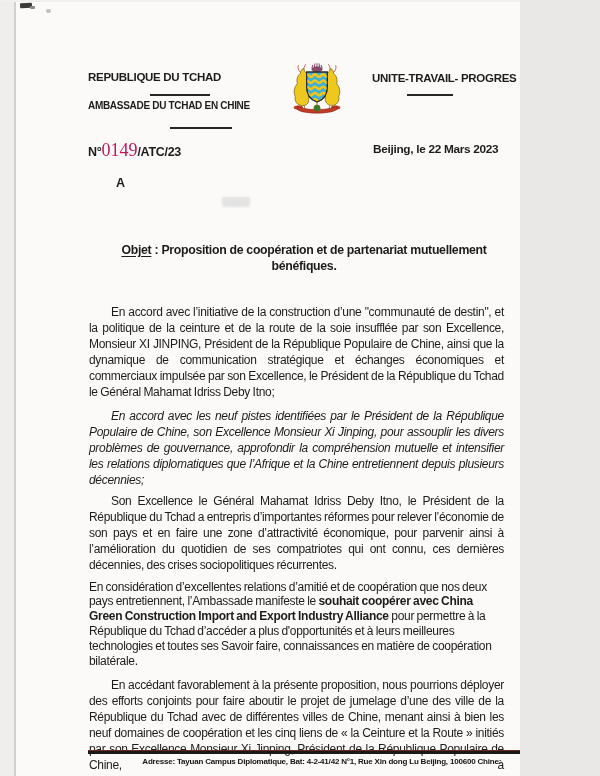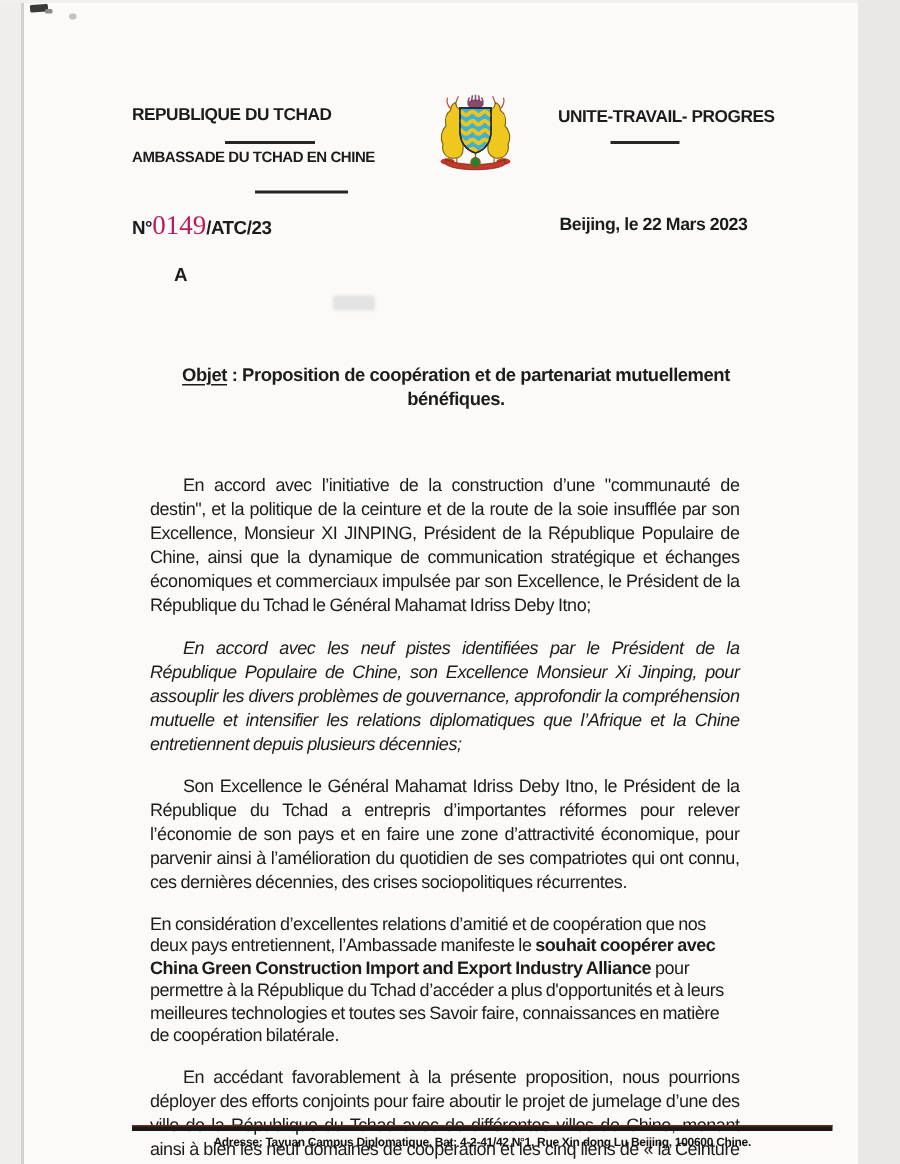--- a/index.html
+++ b/index.html
@@ -1,18 +1,18 @@
 <!DOCTYPE html>
 <html><head>
 <meta charset="utf-8">
 <title>Scanned Letter</title>
 <style>
   html,body{margin:0;padding:0;background:#e9e8e6;}
   .scan{
-    position:relative; width:572px; height:776px; overflow:hidden;
+    position:relative; width:520px; height:776px; overflow:hidden;
     background:#fbfaf8; color:#1c1c1c;
     font-family:"Liberation Sans", sans-serif;
     letter-spacing:-0.3px;
   }
   
   .scan-edge{position:absolute;left:0;top:0;width:14px;height:776px;
     background:#efeeec;border-right:2px solid #d2d1cf;}
   .scan-top{position:absolute;left:0;top:0;width:600px;height:2px;background:#f1f0ee;}
   .mark1{position:absolute;left:20px;top:3px;width:12px;height:5px;background:#3a3a38;border-radius:1px;transform:rotate(-4deg);}
   .mark1b{position:absolute;left:30px;top:6px;width:5px;height:3px;background:#8a8a88;border-radius:1px;}
@@ -42,21 +42,21 @@
   .recipient{left:88px;top:201px;font-size:11.6px;font-weight:bold;line-height:14.6px;white-space:nowrap;}
   .smudge{left:222px;top:197px;width:28px;height:10px;background:rgba(120,122,135,.18);
     border-radius:2px;filter:blur(1px);}
 
   
   .subject{left:88px;top:243px;width:432px;font-size:12.3px;font-weight:bold;line-height:15.5px;text-align:center;}
   .subject-label{text-decoration:underline;text-underline-offset:2px;}
 
   
   .letter-body{left:88px;top:303px;width:417px;font-size:12px;line-height:16.1px;word-spacing:-0.5px;}
-  .letter-body p{margin:12px;}
+  .letter-body p{margin:1px;}
   .jp{text-align:justify;text-indent:22px;}
   .p1{margin-bottom:7px !important;}
   .p2{margin-bottom:5px !important;font-style:italic;}
   .p3{margin-bottom:6px !important;}
   .p4{text-align:left;text-indent:0;line-height:14.9px;margin-bottom:8px !important;}
   .p5{text-align-last:justify;}
 
   
   .f-rule{left:88px;top:750px;width:467px;height:3px;background:#191918;border-top:1px solid #6e2a22;}
   .f-addr{left:88px;top:757px;width:467px;text-align:center;font-size:8px;font-weight:bold;

